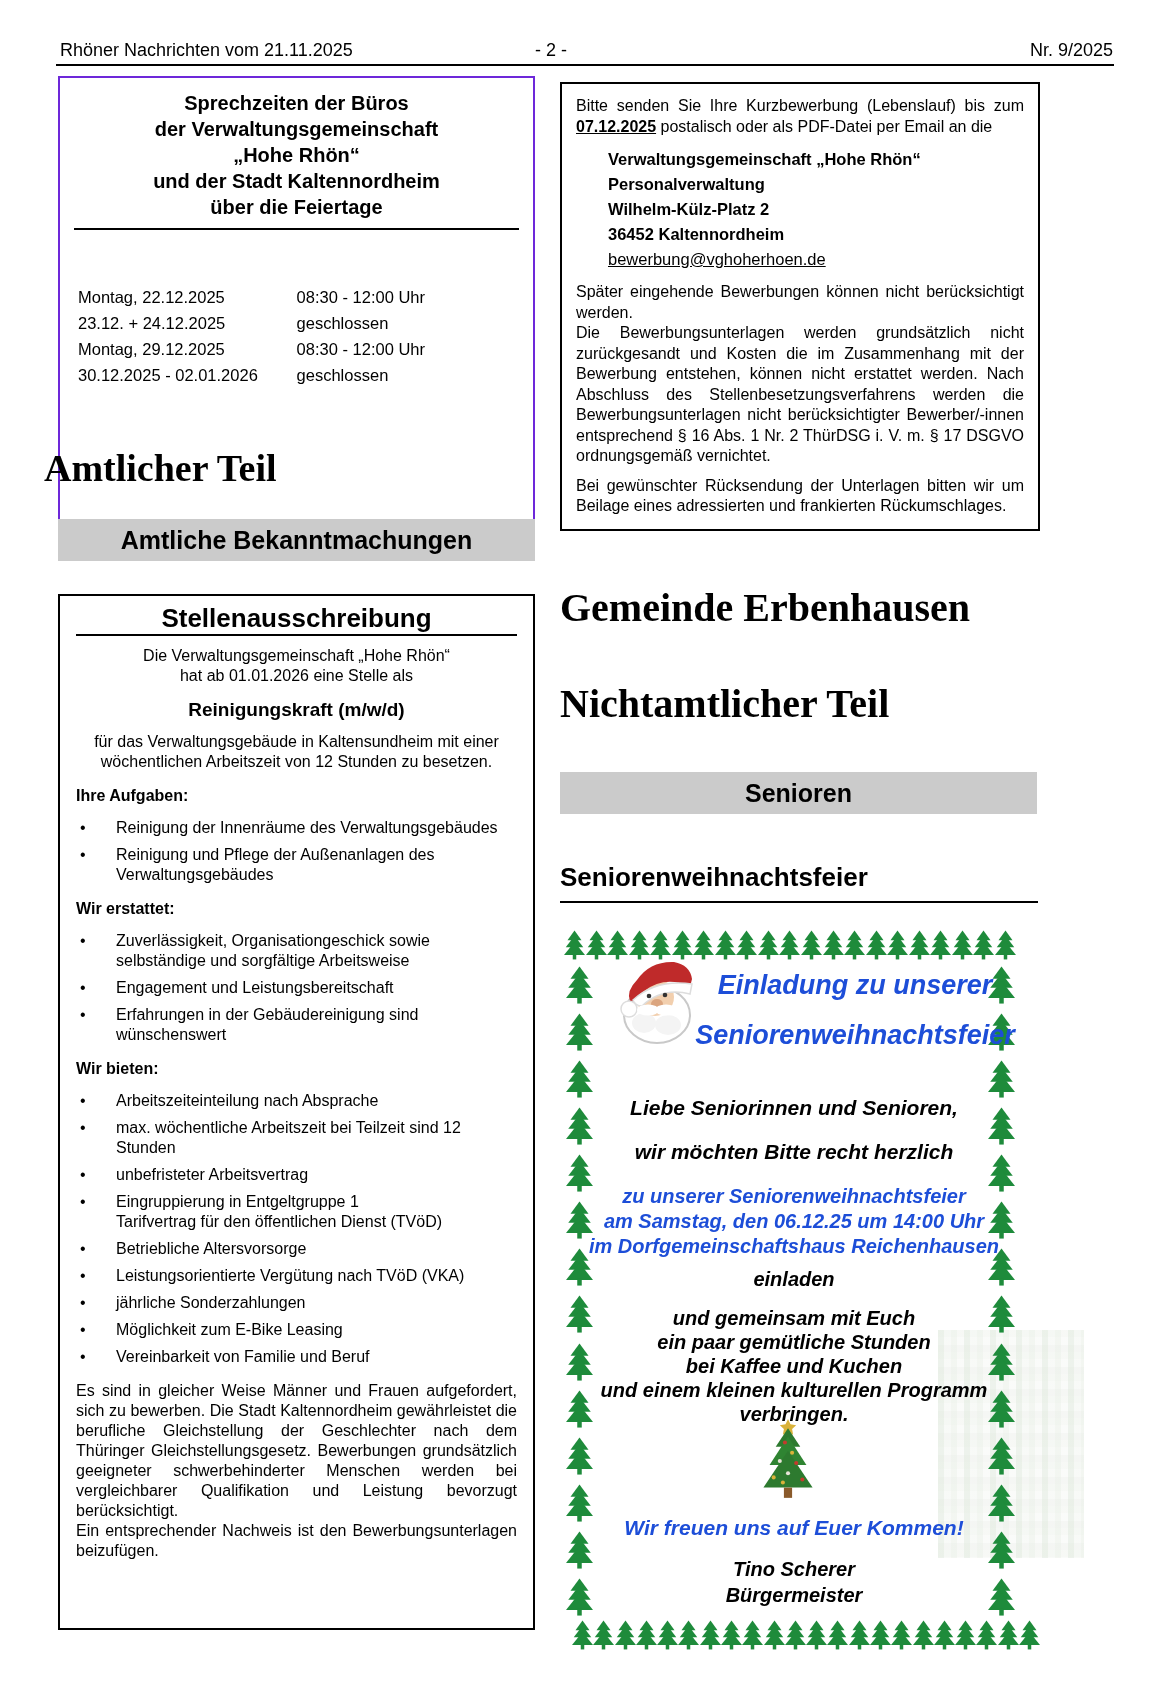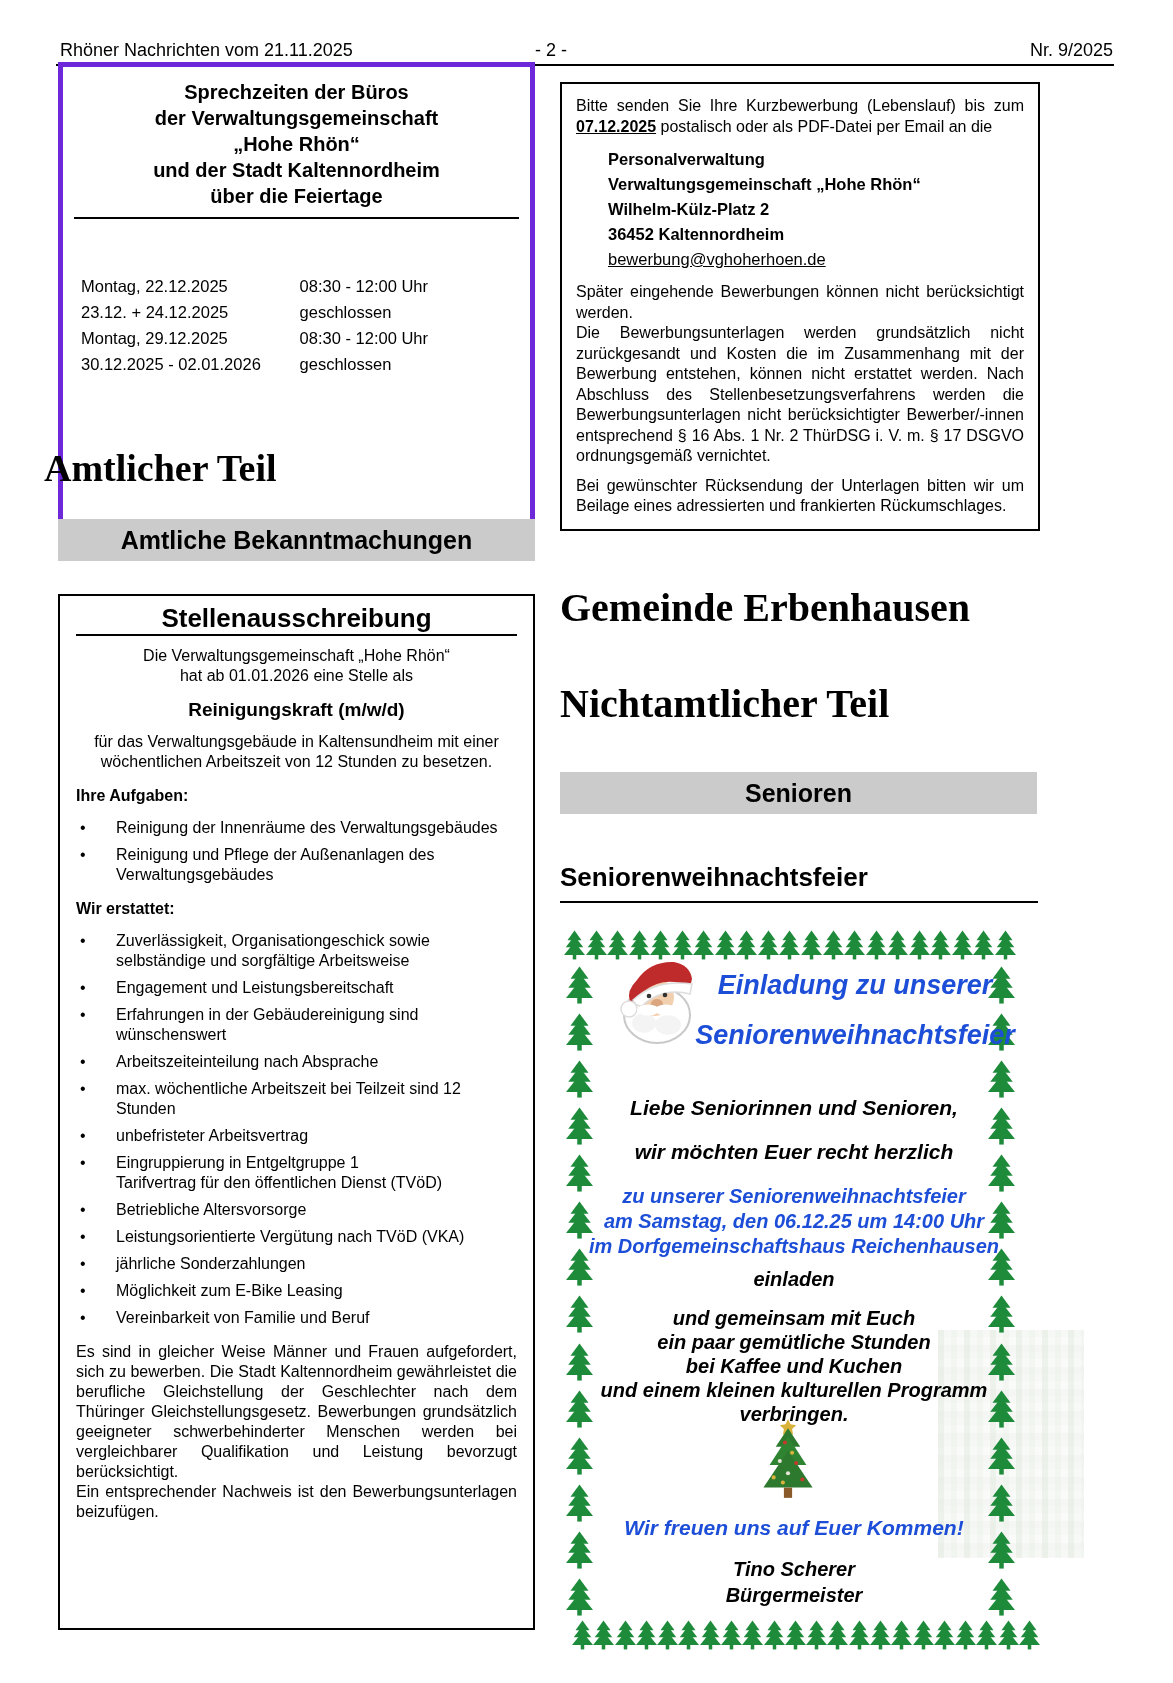--- a/index.html
+++ b/index.html
@@ -8,22 +8,22 @@
 
   
   .hdr-left{position:absolute;left:60px;top:40px;font-size:18px;}
   .hdr-center{position:absolute;left:56px;top:40px;width:990px;text-align:center;font-size:18px;}
   .hdr-right{position:absolute;right:60px;top:40px;font-size:18px;}
   .hdr-rule{position:absolute;left:56px;top:64px;width:1058px;height:2px;background:#000;}
 
   .pre{white-space:pre-line;}
 
   
-  .office-box{position:absolute;left:58px;top:62px;width:477px;height:468px;
-              border:5px solid #6d28d9;box-sizing:border-box;}
+  .office-box{position:absolute;left:58px;top:76px;width:477px;height:468px;
+              border:2px solid #6d28d9;box-sizing:border-box;}
   .office-title{margin:12px 10px 0;text-align:center;font-weight:bold;font-size:20px;line-height:26px;}
   .office-rule{margin:8px auto 0;width:445px;height:2px;background:#000;}
   .office-table{position:absolute;left:18px;top:206px;font-size:16.5px;line-height:26px;}
   .office-row .d{display:inline-block;width:214px;}
   .office-footer{position:absolute;left:14px;right:14px;top:316px;text-align:center;
                  font-weight:bold;font-size:16.5px;line-height:22px;}
 
   
   .serif-head{position:absolute;font-family:"Liberation Serif",serif;font-weight:bold;}
   .h-amtlich{left:44px;top:446px;font-size:38px;}
@@ -163,20 +163,21 @@
         </div>
         <div class="li">
           <span class="dot">•</span>
           <span class="txt">Engagement und Leistungsbereitschaft</span>
         </div>
         <div class="li">
           <span class="dot">•</span>
           <span class="txt">Erfahrungen in der Gebäudereinigung sind wünschenswert</span>
         </div>
       </div>
+    <div class="sub">Wir bieten:</div>
     <div>
         <div class="li">
           <span class="dot">•</span>
           <span class="txt">Arbeitszeiteinteilung nach Absprache</span>
         </div>
         <div class="li">
           <span class="dot">•</span>
           <span class="txt">max. wöchentliche Arbeitszeit bei Teilzeit sind 12 Stunden</span>
         </div>
         <div class="li">
@@ -211,22 +212,22 @@
       </div>
     <div class="job-note pre">Es sind in gleicher Weise Männer und Frauen aufgefordert, sich zu bewerben. Die Stadt Kaltennordheim gewährleistet die berufliche Gleichstellung der Geschlechter nach dem Thüringer Gleichstellungsgesetz. Bewerbungen grundsätzlich geeigneter schwerbehinderter Menschen werden bei vergleichbarer Qualifikation und Leistung bevorzugt berücksichtigt.
 Ein entsprechender Nachweis ist den Bewerbungsunterlagen beizufügen.</div>
   </div>
 
   <div class="app-box">
     <div class="app-p0">
       <span>Bitte senden Sie Ihre Kurzbewerbung (Lebenslauf) bis zum </span><span class="u">07.12.2025</span><span> postalisch oder als PDF-Datei per Email an die</span>
     </div>
     <div class="app-addr">
+      <div>Verwaltungsgemeinschaft „Hohe Rhön“</div>
       <div>Personalverwaltung</div>
-      <div>Verwaltungsgemeinschaft „Hohe Rhön“</div>
       <div>Wilhelm-Külz-Platz 2</div>
       <div>36452 Kaltennordheim</div>
       <div class="app-email">bewerbung@vghoherhoen.de</div>
     </div>
     <div class="app-p0">Später eingehende Bewerbungen können nicht berücksichtigt werden.</div>
     <div class="app-p0">Die Bewerbungsunterlagen werden grundsätzlich nicht zurückgesandt und Kosten die im Zusammenhang mit der Bewerbung entstehen, können nicht erstattet werden. Nach Abschluss des Stellenbesetzungsverfahrens werden die Bewerbungsunterlagen nicht berücksichtigter Bewerber/-innen entsprechend § 16 Abs. 1 Nr. 2 ThürDSG i. V. m. § 17 DSGVO ordnungsgemäß vernichtet.</div>
     <div class="app-p">Bei gewünschter Rücksendung der Unterlagen bitten wir um Beilage eines adressierten und frankierten Rückumschlages.</div>
   </div>
 
   <div class="serif-head h-gemeinde">Gemeinde Erbenhausen</div>
@@ -894,21 +895,21 @@
       <circle cx="45" cy="47" r="2.3" fill="#333333"></circle>
       <circle cx="61" cy="46" r="2.3" fill="#333333"></circle>
       <ellipse cx="53" cy="55" rx="6" ry="5" fill="#dba57f"></ellipse>
       <ellipse cx="44" cy="61" rx="11" ry="5.5" fill="#ffffff"></ellipse>
       <ellipse cx="62" cy="61" rx="11" ry="5.5" fill="#ffffff"></ellipse>
     </svg>
 
     <div class="inv red inv-h1">Einladung zu unserer</div>
     <div class="inv red inv-h2">Seniorenweihnachtsfeier</div>
     <div class="inv inv-sal">Liebe Seniorinnen und Senioren,</div>
-    <div class="inv inv-line2">wir möchten Euer recht herzlich</div>
+    <div class="inv inv-line2">wir möchten Bitte recht herzlich</div>
     <div class="inv red inv-details pre">zu unserer Seniorenweihnachtsfeier
 am Samstag, den 06.12.25 um 14:00 Uhr
 im Dorfgemeinschaftshaus Reichenhausen</div>
     <div class="inv inv-einladen">einladen</div>
     <div class="inv inv-body pre">und gemeinsam mit Euch
 ein paar gemütliche Stunden
 bei Kaffee und Kuchen
 und einem kleinen kulturellen Programm
 verbringen.</div>
 

